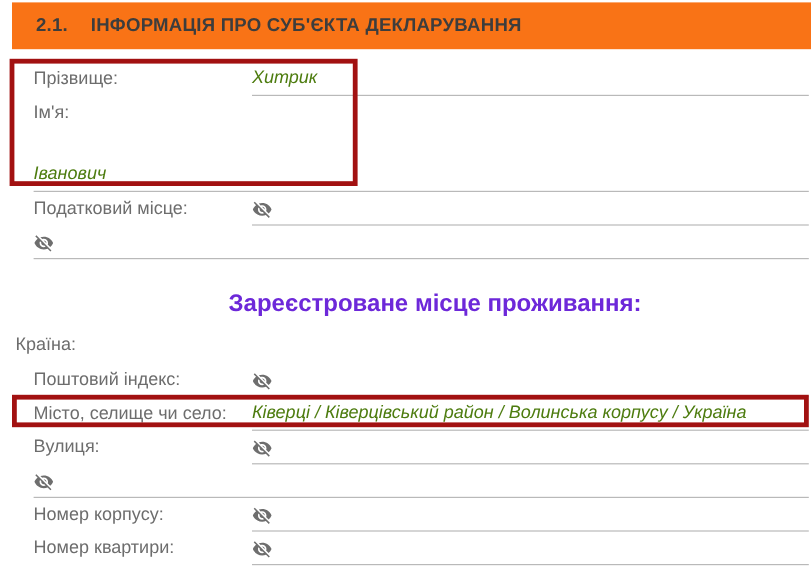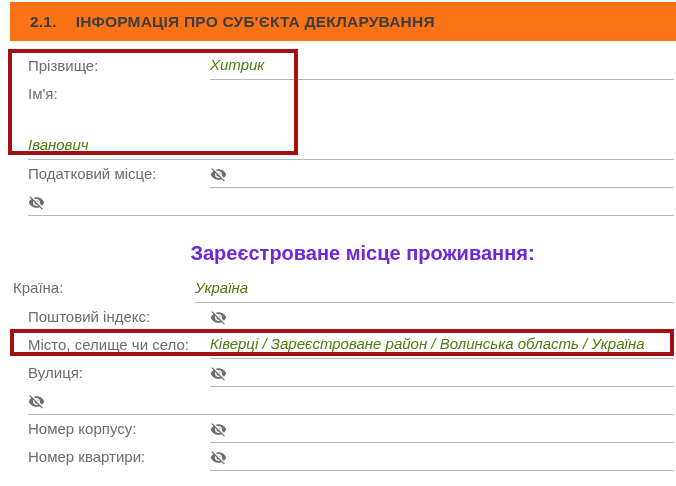--- a/index.html
+++ b/index.html
@@ -79,40 +79,37 @@
             <path d="M12 7c2.76 0 5 2.24 5 5 0 .65-.13 1.26-.36 1.83l2.92 2.92c1.51-1.26 2.7-2.89 3.43-4.75-1.73-4.39-6-7.5-11-7.5-1.4 0-2.74.25-3.98.7l2.16 2.16C10.74 7.13 11.35 7 12 7zM2 4.27l2.28 2.28.46.46C3.08 8.3 1.78 10.02 1 12c1.73 4.39 6 7.5 11 7.5 1.55 0 3.03-.3 4.38-.84l.42.42L19.73 22 21 20.73 3.27 3 2 4.27zM7.53 9.8l1.55 1.55c-.05.21-.08.43-.08.65 0 1.66 1.34 3 3 3 .22 0 .44-.03.65-.08l1.55 1.55c-.67.33-1.41.53-2.2.53-2.76 0-5-2.24-5-5 0-.79.2-1.53.53-2.2zm4.31-.78l3.15 3.15.02-.16c0-1.66-1.34-3-3-3l-.17.01z"></path>
           </svg>
       </span>
     </div>
   </div>
 
   <div class="subsection-title">Зареєстроване місце проживання:</div>
 
   <div class="row row-country">
     <div class="label">Країна:</div>
-    <div class="value-line">
-      <span class="value">Україна</span>
-    </div>
   </div>
 
   <div class="row">
     <div class="label">Поштовий індекс:</div>
     <div class="value-line">
       <span class="hidden-icon">
         <svg viewBox="0 0 24 24">
             <path d="M12 7c2.76 0 5 2.24 5 5 0 .65-.13 1.26-.36 1.83l2.92 2.92c1.51-1.26 2.7-2.89 3.43-4.75-1.73-4.39-6-7.5-11-7.5-1.4 0-2.74.25-3.98.7l2.16 2.16C10.74 7.13 11.35 7 12 7zM2 4.27l2.28 2.28.46.46C3.08 8.3 1.78 10.02 1 12c1.73 4.39 6 7.5 11 7.5 1.55 0 3.03-.3 4.38-.84l.42.42L19.73 22 21 20.73 3.27 3 2 4.27zM7.53 9.8l1.55 1.55c-.05.21-.08.43-.08.65 0 1.66 1.34 3 3 3 .22 0 .44-.03.65-.08l1.55 1.55c-.67.33-1.41.53-2.2.53-2.76 0-5-2.24-5-5 0-.79.2-1.53.53-2.2zm4.31-.78l3.15 3.15.02-.16c0-1.66-1.34-3-3-3l-.17.01z"></path>
           </svg>
       </span>
     </div>
   </div>
 
   <div class="row">
     <div class="label">Місто, селище чи село:</div>
     <div class="value-line">
-      <span class="value">Ківерці / Зареєстроване район / Волинська область / Україна</span>
+      <span class="value">Ківерці / Ківерцівський район / Волинська корпусу / Україна</span>
     </div>
   </div>
 
   <div class="row">
     <div class="label">Вулиця:</div>
     <div class="value-line">
       <span class="hidden-icon">
         <svg viewBox="0 0 24 24">
             <path d="M12 7c2.76 0 5 2.24 5 5 0 .65-.13 1.26-.36 1.83l2.92 2.92c1.51-1.26 2.7-2.89 3.43-4.75-1.73-4.39-6-7.5-11-7.5-1.4 0-2.74.25-3.98.7l2.16 2.16C10.74 7.13 11.35 7 12 7zM2 4.27l2.28 2.28.46.46C3.08 8.3 1.78 10.02 1 12c1.73 4.39 6 7.5 11 7.5 1.55 0 3.03-.3 4.38-.84l.42.42L19.73 22 21 20.73 3.27 3 2 4.27zM7.53 9.8l1.55 1.55c-.05.21-.08.43-.08.65 0 1.66 1.34 3 3 3 .22 0 .44-.03.65-.08l1.55 1.55c-.67.33-1.41.53-2.2.53-2.76 0-5-2.24-5-5 0-.79.2-1.53.53-2.2zm4.31-.78l3.15 3.15.02-.16c0-1.66-1.34-3-3-3l-.17.01z"></path>
           </svg>

